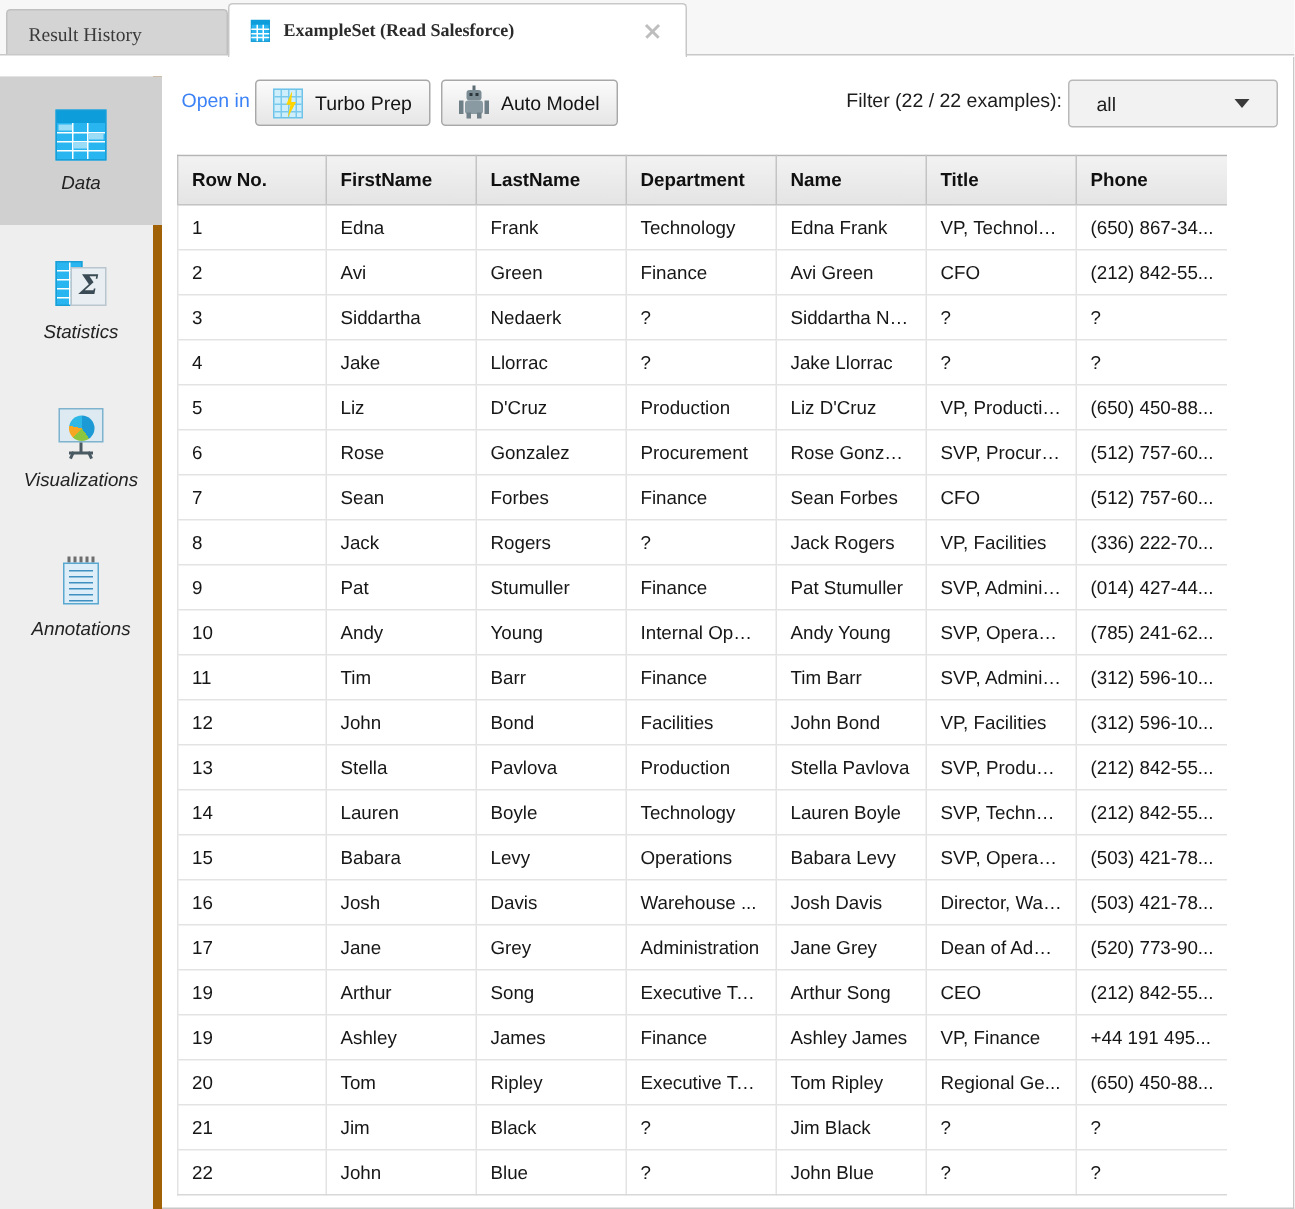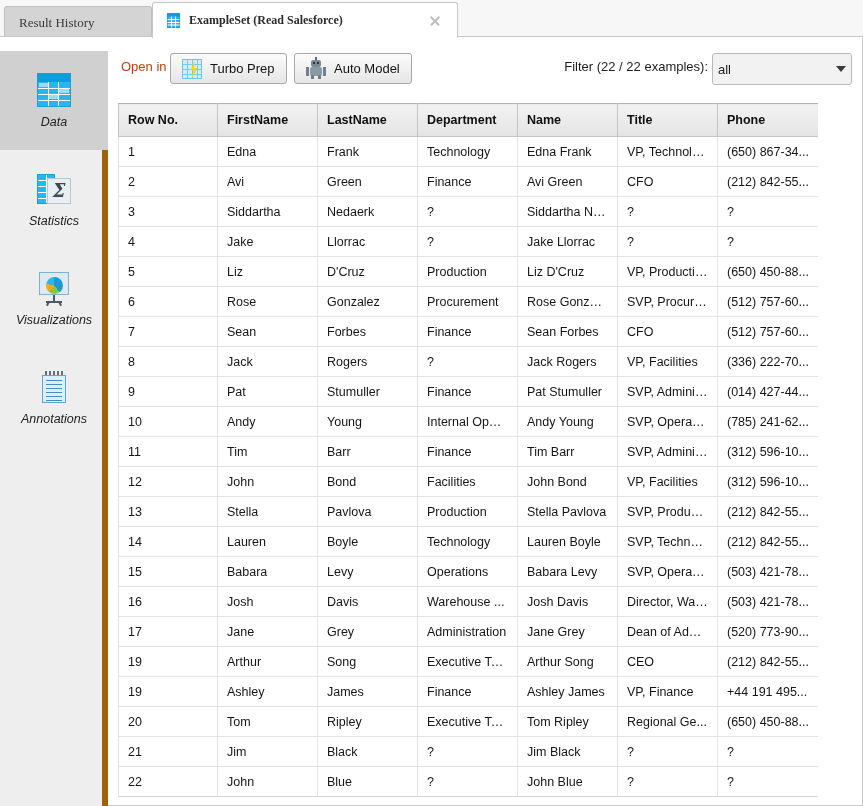--- a/index.html
+++ b/index.html
@@ -188,21 +188,21 @@
   }
 
   
   .toolbar {
     position: absolute; left: 108px; top: 0;
     width: 754px; height: 60px;
     background: #ffffff;
   }
   .open-in-label {
     position: absolute; left: 13px; top: 22px;
-    font-size: 13px; color: #c2410c;
+    font-size: 13px; color: #3b82f6;
   }
   .tbtn {
     position: absolute; top: 16px;
     height: 31px;
     display: flex; align-items: center;
     padding: 0 11px;
     background: linear-gradient(#fbfbfb, #e6e6e6);
     border: 1px solid #a8a8a8;
     border-radius: 3px;
     font-size: 13px; color: #141414;
@@ -238,21 +238,21 @@
     position: absolute; right: 154px; top: 22px;
     font-size: 13px; color: #1d1d1d; white-space: nowrap;
   }
   .filter-combo {
     position: absolute; right: 10px; top: 16px;
     width: 140px; height: 32px;
     background: #f2f2f2;
     border: 1px solid #b9b9b9;
     border-radius: 3px;
     display: flex; align-items: center;
-    padding: 0 5px;
+    padding: 0 18px;
     font-size: 13px; color: #1d1d1d;
     cursor: default;
   }
   .filter-combo .val { flex: 1 1 auto; }
   .caret {
     width: 0; height: 0;
     border-left: 5px solid transparent;
     border-right: 5px solid transparent;
     border-top: 6px solid #3a3a3a;
     flex: 0 0 auto;

